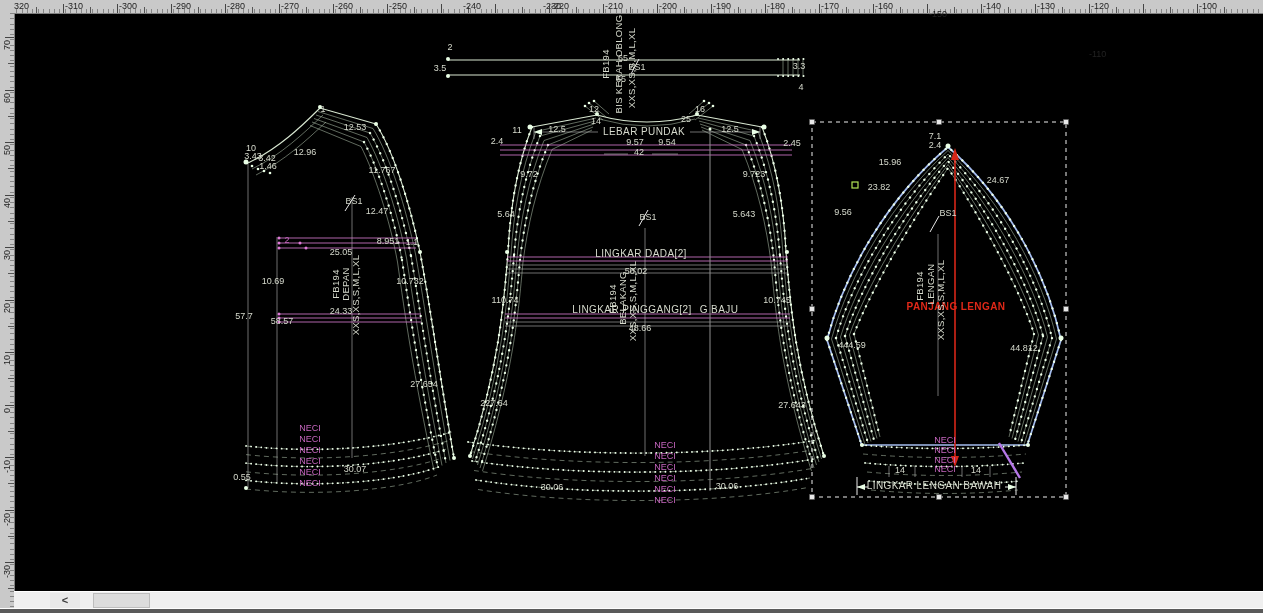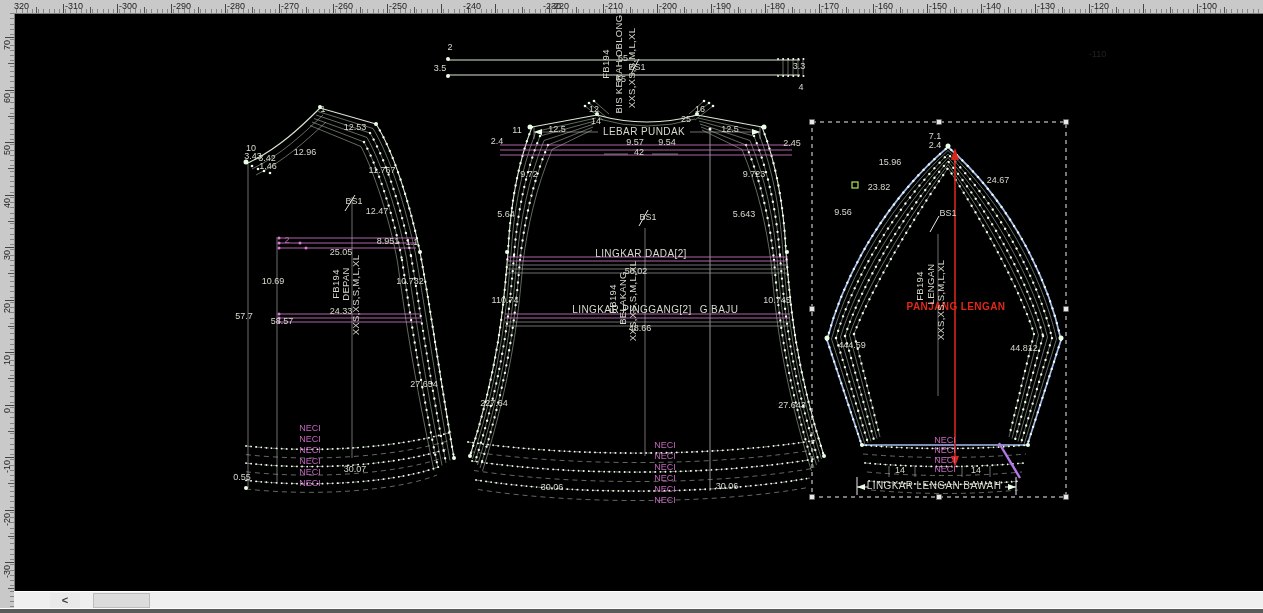--- a/index.html
+++ b/index.html
@@ -482,21 +482,21 @@
       <div class="htick2" style="left: 792px;"></div>
       <span class="hlab" style="left: 767px;">-180</span>
       <div class="htick" style="left: 819px;"></div>
       <div class="htick2" style="left: 846px;"></div>
       <span class="hlab" style="left: 821px;">-170</span>
       <div class="htick" style="left: 873px;"></div>
       <div class="htick2" style="left: 900px;"></div>
       <span class="hlab" style="left: 875px;">-160</span>
       <div class="htick" style="left: 927px;"></div>
       <div class="htick2" style="left: 954px;"></div>
-      <span class="hlab" style="left: 929px;">-150</span>
+      <span class="hlab" style="left: 929px; margin-top: 8px;">-150</span>
       <div class="htick" style="left: 981px;"></div>
       <div class="htick2" style="left: 1008px;"></div>
       <span class="hlab" style="left: 983px;">-140</span>
       <div class="htick" style="left: 1035px;"></div>
       <div class="htick2" style="left: 1062px;"></div>
       <span class="hlab" style="left: 1037px;">-130</span>
       <div class="htick" style="left: 1089px;"></div>
       <div class="htick2" style="left: 1116px;"></div>
       <span class="hlab" style="left: 1091px;">-120</span>
       <div class="htick" style="left: 1143px;"></div>

